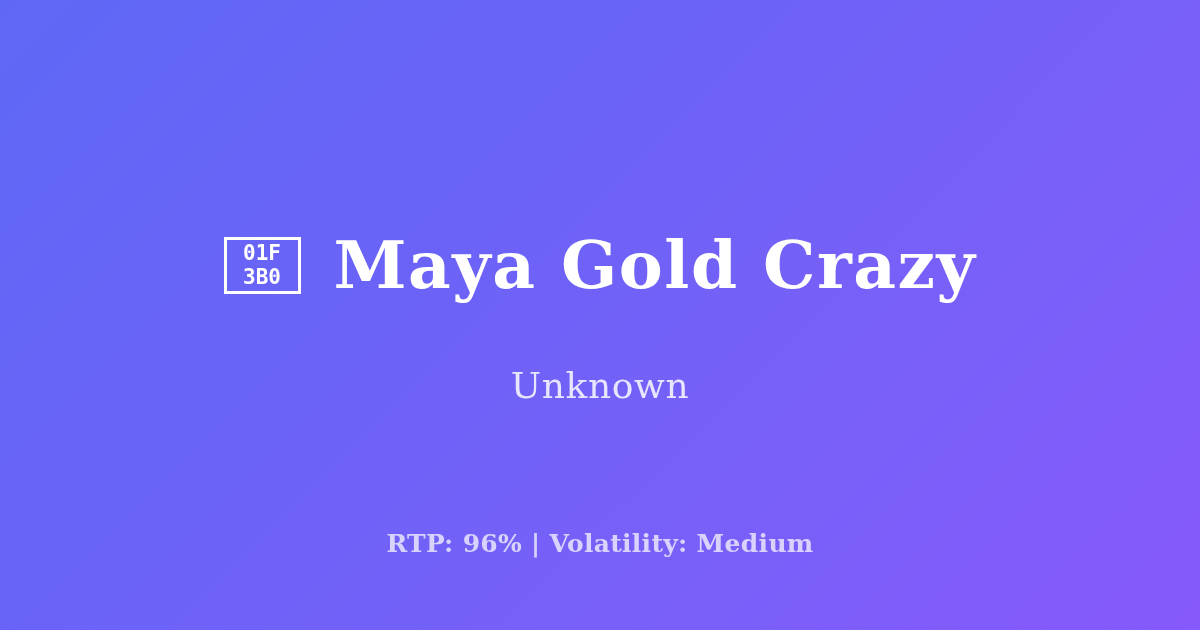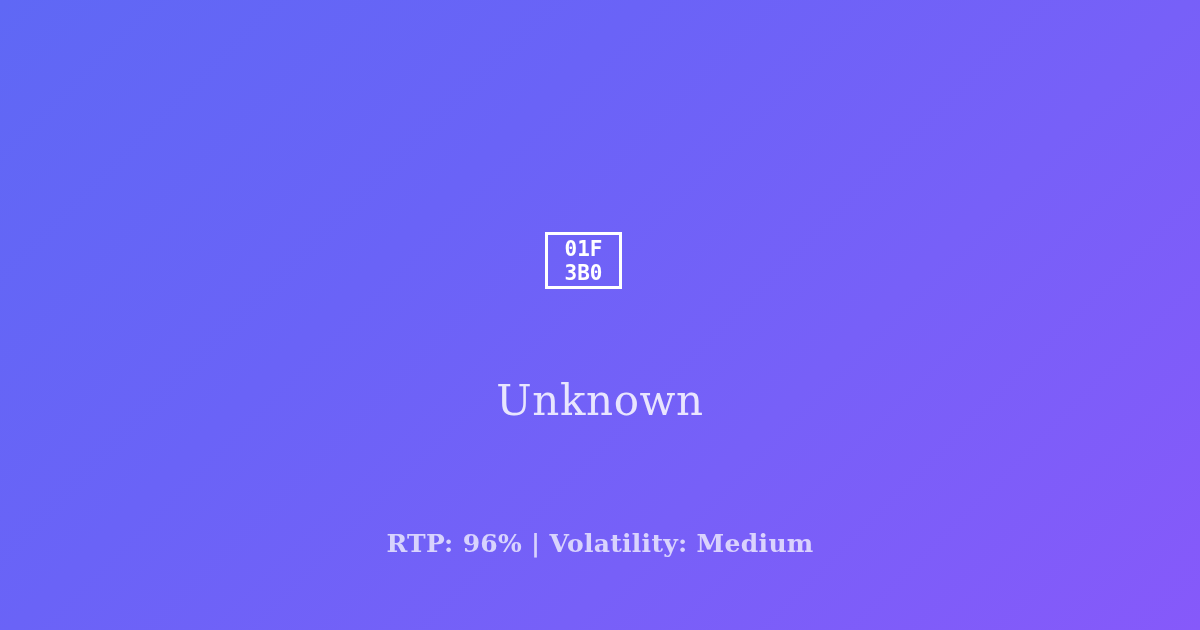--- a/index.html
+++ b/index.html
@@ -84,26 +84,26 @@
   }
 
   
   .game-provider {
     position: absolute;
     left: 0;
     right: 0;
     top: 364px;
     text-align: center;
     font-family: "DejaVu Serif", "Liberation Serif", serif;
-    font-size: 42px;
+    font-size: 36px;
     font-weight: 400;
     color: rgba(255, 255, 255, 0.84);
     letter-spacing: 0.6px;
     line-height: 1.2;
-    margin: 12px;
+    margin: 0;
   }
 
   
   .game-meta {
     position: absolute;
     left: 0;
     right: 0;
     top: 528px;
     text-align: center;
     font-family: "DejaVu Serif", "Liberation Serif", serif;
@@ -120,19 +120,20 @@
 
 <div class="og-card">
 
   <div class="title-row">
     <span class="game-emoji">
       <span class="tofu-grid">
         <span>01F</span>
         <span>3B0</span>
       </span>
     </span>
+    <h1 class="game-title">Maya Gold Crazy</h1>
   </div>
 
   <div class="game-provider">Unknown</div>
 
   <div class="game-meta">RTP: 96% | Volatility: Medium</div>
 
 </div>
 
 </body></html>

